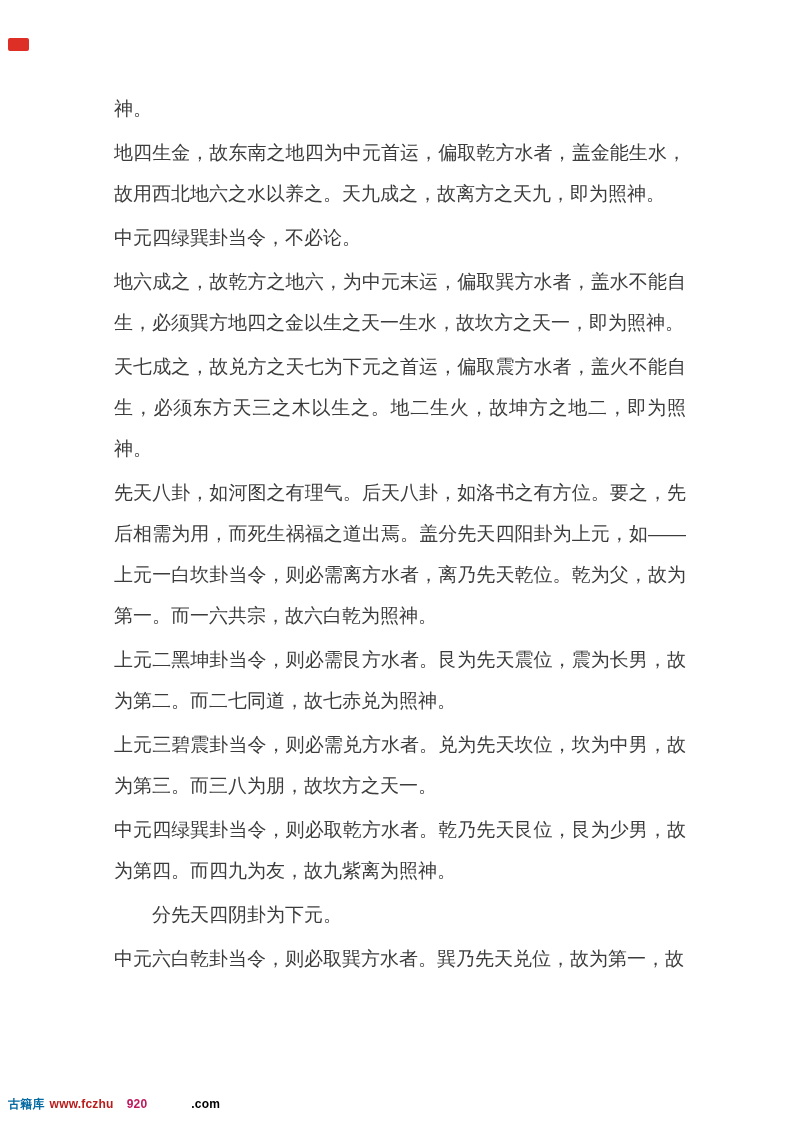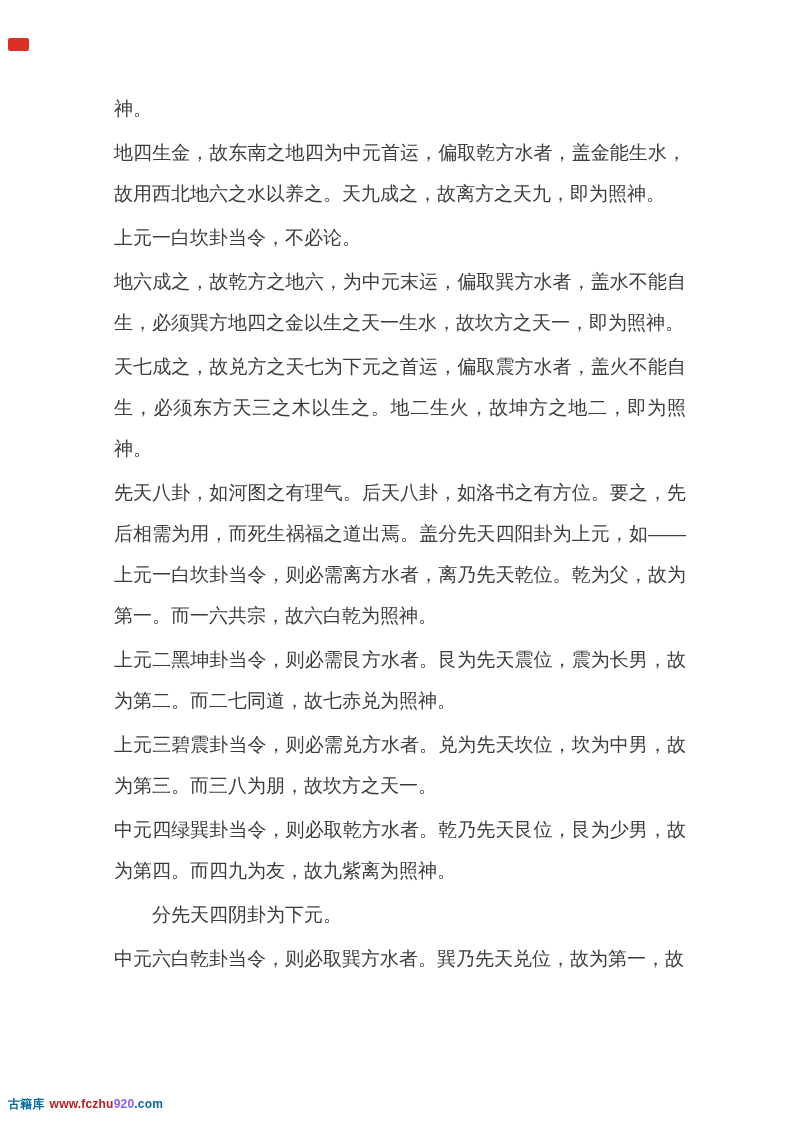--- a/index.html
+++ b/index.html
@@ -53,26 +53,26 @@
   .watermark .site { margin-right: 5px; }
 </style>
 </head>
 <body style="background: rgb(255, 255, 255);">
 
 <div class="stamp" style="background: rgb(221, 47, 38);"></div>
 
 <div class="content" style="color: rgb(60, 60, 60);">
   <p>神。</p>
   <p>地四生金，故东南之地四为中元首运，偏取乾方水者，盖金能生水，故用西北地六之水以养之。天九成之，故离方之天九，即为照神。</p>
-  <p>上元一白坎卦当令，不必论。</p>
+  <p>中元四绿巽卦当令，不必论。</p>
   <p>地六成之，故乾方之地六，为中元末运，偏取巽方水者，盖水不能自生，必须巽方地四之金以生之天一生水，故坎方之天一，即为照神。</p>
   <p>天七成之，故兑方之天七为下元之首运，偏取震方水者，盖火不能自生，必须东方天三之木以生之。地二生火，故坤方之地二，即为照神。</p>
   <p>先天八卦，如河图之有理气。后天八卦，如洛书之有方位。要之，先后相需为用，而死生祸福之道出焉。盖分先天四阳卦为上元，如——上元一白坎卦当令，则必需离方水者，离乃先天乾位。乾为父，故为第一。而一六共宗，故六白乾为照神。</p>
   <p>上元二黑坤卦当令，则必需艮方水者。艮为先天震位，震为长男，故为第二。而二七同道，故七赤兑为照神。</p>
   <p>上元三碧震卦当令，则必需兑方水者。兑为先天坎位，坎为中男，故为第三。而三八为朋，故坎方之天一。</p>
   <p>中元四绿巽卦当令，则必取乾方水者。乾乃先天艮位，艮为少男，故为第四。而四九为友，故九紫离为照神。</p>
   <p class="indent">分先天四阴卦为下元。</p>
   <p>中元六白乾卦当令，则必取巽方水者。巽乃先天兑位，故为第一，故</p>
 </div>
 
 <div class="watermark">
-  <span class="site" style="color: #0369a1;">古籍库</span><span class="url-prefix" style="color: #b91c1c;">www.fczhu</span><span class="url-highlight" style="color: #8b5cf6;">920</span><span class="url-suffix" style="color: #0369a1;">.com</span>
+  <span class="site" style="color: #0369a1;">古籍库</span><span class="url-prefix" style="color: #b91c1c;">www.fczhu</span><span class="url-highlight" style="color: #be185d; padding-left: 13px;">920</span><span class="url-suffix" style="color: #000000; padding-left: 44px;">.com</span>
 </div>
 
 </body></html>

